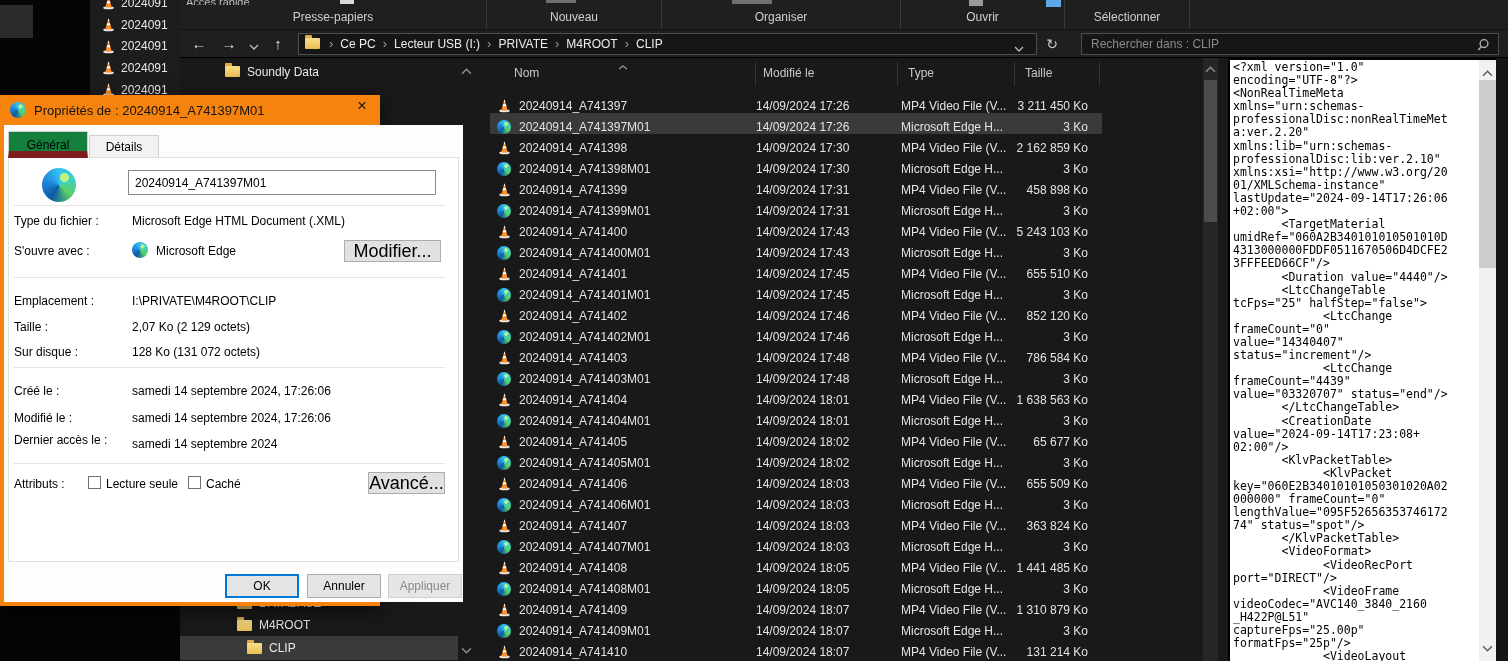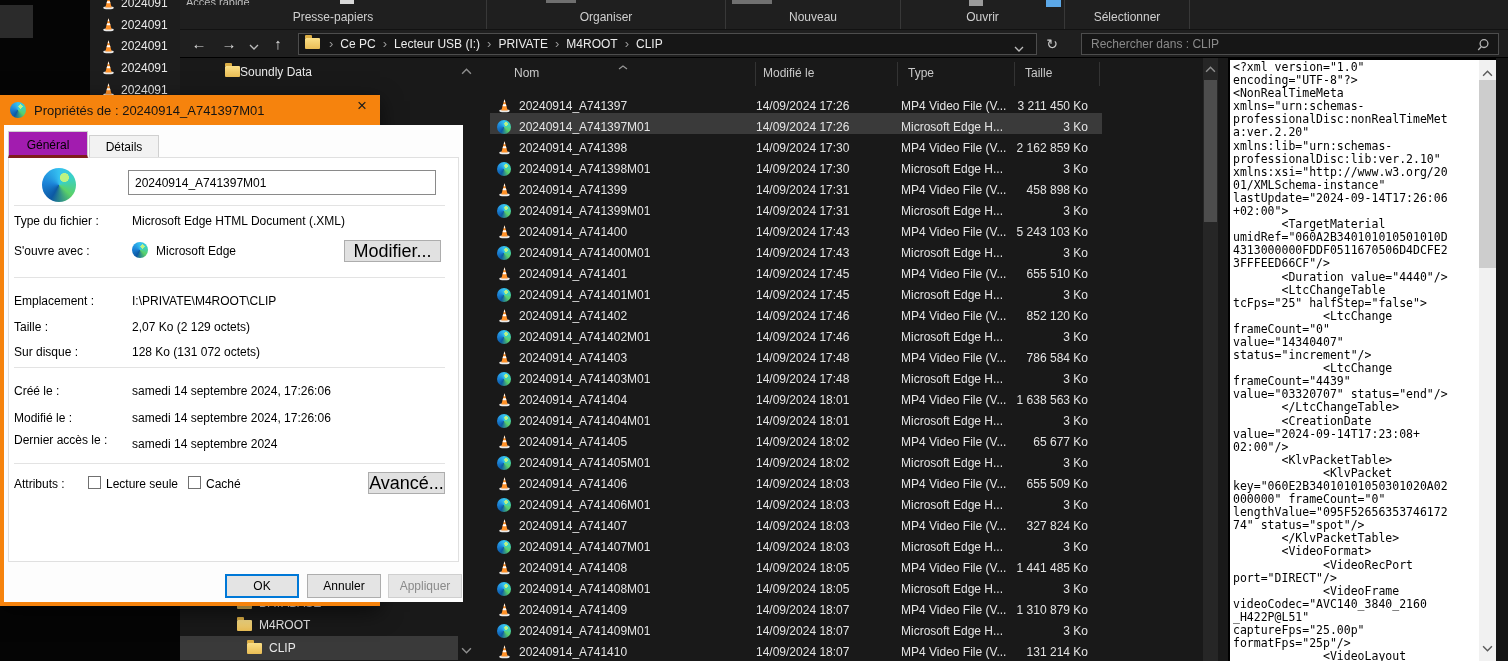--- a/index.html
+++ b/index.html
@@ -39,21 +39,21 @@
 .searchbox{position:relative;margin-left:16px;width:418px;height:22px;background:#161616;border:1px solid #4d4d4d;display:flex;align-items:center}
 .searchbox input{flex:1;background:transparent;border:none;outline:none;color:#e6e6e6;font-family:"Liberation Sans",sans-serif;font-size:12px;padding-left:9px}
 .searchbox input::placeholder{color:#8a8a8a;opacity:1}
 .search-ic{position:absolute;right:8px;top:4px}
 
 .content{position:absolute;left:0;top:58px;width:1328px;height:603px;background:#191919}
 
 
 .navpane{position:absolute;left:0;top:0;width:278px;height:603px}
 .navtop{position:absolute;left:0;top:3px;width:278px}
-.nitem{height:21.5px;display:flex;align-items:center;padding-left:45px;color:#e8e8e8;white-space:nowrap}
+.nitem{height:21.5px;display:flex;align-items:center;gap:7px;padding-left:45px;color:#e8e8e8;white-space:nowrap}
 .nitem .dl-ic{display:none}
 .nitem.downloads .dl-ic{display:inline-block}
 .navtree{position:absolute;left:0;top:534px;width:278px}
 .titem{display:flex;align-items:center;gap:7px;color:#e8e8e8;white-space:nowrap;height:22px}
 .titem.lvl1{padding-left:57px}.titem.lvl2{padding-left:67px;height:24px}
 .titem.selected{background:#3a3a3a}
 .navsb-up{position:absolute;left:281px;top:6px}
 .navsb-down{position:absolute;left:281px;top:585px}
 
 
@@ -99,21 +99,21 @@
 .edge-big{width:34px;height:34px}
 .edge-sm{width:16px;height:16px}
 
 
 .dialog{position:absolute;left:0;top:95px;width:380px;height:511px;background:#f6830d;z-index:10;box-shadow:0 6px 20px rgba(0,0,0,.55)}
 .dtitle{position:relative;height:30px;display:flex;align-items:center;color:#141414;font-size:13px}
 .dtitle .edge-sm{margin:0 8px 0 10px}
 .dclose{position:absolute;right:6px;top:1px;width:24px;text-align:center;font-size:17px;color:#1c1c1c}
 .dbody{position:absolute;left:4px;top:30px;width:459px;height:477px;background:#fdfdfd;color:#000}
 .tab{position:absolute;font-size:12px;text-align:center;border:1px solid #d0d0d0}
-.tab-general{left:4px;top:6px;width:80px;height:27px;background:#a21caf;border-bottom:3px solid #7f1d1d;line-height:26px;z-index:2}
+.tab-general{left:4px;top:6px;width:80px;height:27px;background:#15803d;border-bottom:7px solid #7f1d1d;line-height:26px;z-index:2}
 .tab-details{left:85px;top:10px;width:70px;height:23px;background:#f2f2f2;line-height:22px}
 .dpanel{position:absolute;left:4px;top:32px;width:451px;height:405px;background:#fff;border:1px solid #e0e0e0;z-index:1}
 .dsep{position:absolute;left:10px;width:431px;height:1px;background:#e3e3e3}
 .drow-label{position:absolute;left:10px;font-size:12px;color:#000;white-space:nowrap}
 .drow-value{position:absolute;left:128px;font-size:12px;color:#000;white-space:nowrap}
 .dname-input{position:absolute;left:124px;top:45px;width:308px;height:25px;border:1px solid #8a8a8a;font-family:"Liberation Sans",sans-serif;font-size:12px;padding-left:6px;color:#000;background:#fff}
 .dbtn{position:absolute;height:22px;background:#e1e1e1;border:1px solid #adadad;font-size:18px;text-align:center;line-height:20px;color:#000}
 .btn-modify{left:340px;top:115px;width:97px}
 .btn-adv{left:364px;top:347px;width:77px}
 .chk{position:absolute;width:13px;height:13px;border:1px solid #707070;background:#fff}
@@ -180,25 +180,25 @@
   </div>
 
   <div class="explorer">
 
     <div class="ribbon">
       <div class="rgroups">
 
       <div class="rgroup g1">
             <span>Presse-papiers</span>
           </div>
+          <div class="rgroup g3">
+            <span>Nouveau</span>
+          </div>
           <div class="rgroup g2">
             <span>Organiser</span>
-          </div>
-          <div class="rgroup g3">
-            <span>Nouveau</span>
           </div>
           <div class="rgroup g4">
             <span>Ouvrir</span>
           </div>
           <div class="rgroup g5">
             <span>Sélectionner</span>
           </div>
         </div>
       <span class="frag-pin">Accès rapide</span>
       <span class="fragrect f-paste"></span>
@@ -560,21 +560,21 @@
                 <ellipse cx="8" cy="13.6" rx="5.6" ry="1.6" fill="#e9e9e9"></ellipse>
                 <path d="M8 1.2 L11.4 13.2 H4.6 Z" fill="#ff9128"></path>
                 <path d="M6.45 6.7 L9.55 6.7 L10.1 8.8 L5.9 8.8 Z" fill="#ffffff"></path>
                 <path d="M8 1.2 L8.9 4.4 H7.1 Z" fill="#ffffff"></path>
               </svg>
 
             </span>
             <span class="c-name">20240914_A741407</span>
             <span class="c-date">14/09/2024 18:03</span>
             <span class="c-type">MP4 Video File (V...</span>
-            <span class="c-size">327 824 Ko</span>
+            <span class="c-size">363 824 Ko</span>
           </div>
           <div class="frow edge">
             <span class="c-icon">
 
               <span class="edge-ic"></span>
             </span>
             <span class="c-name">20240914_A741407M01</span>
             <span class="c-date">14/09/2024 18:03</span>
             <span class="c-type">Microsoft Edge H...</span>
             <span class="c-size">3 Ko</span>

